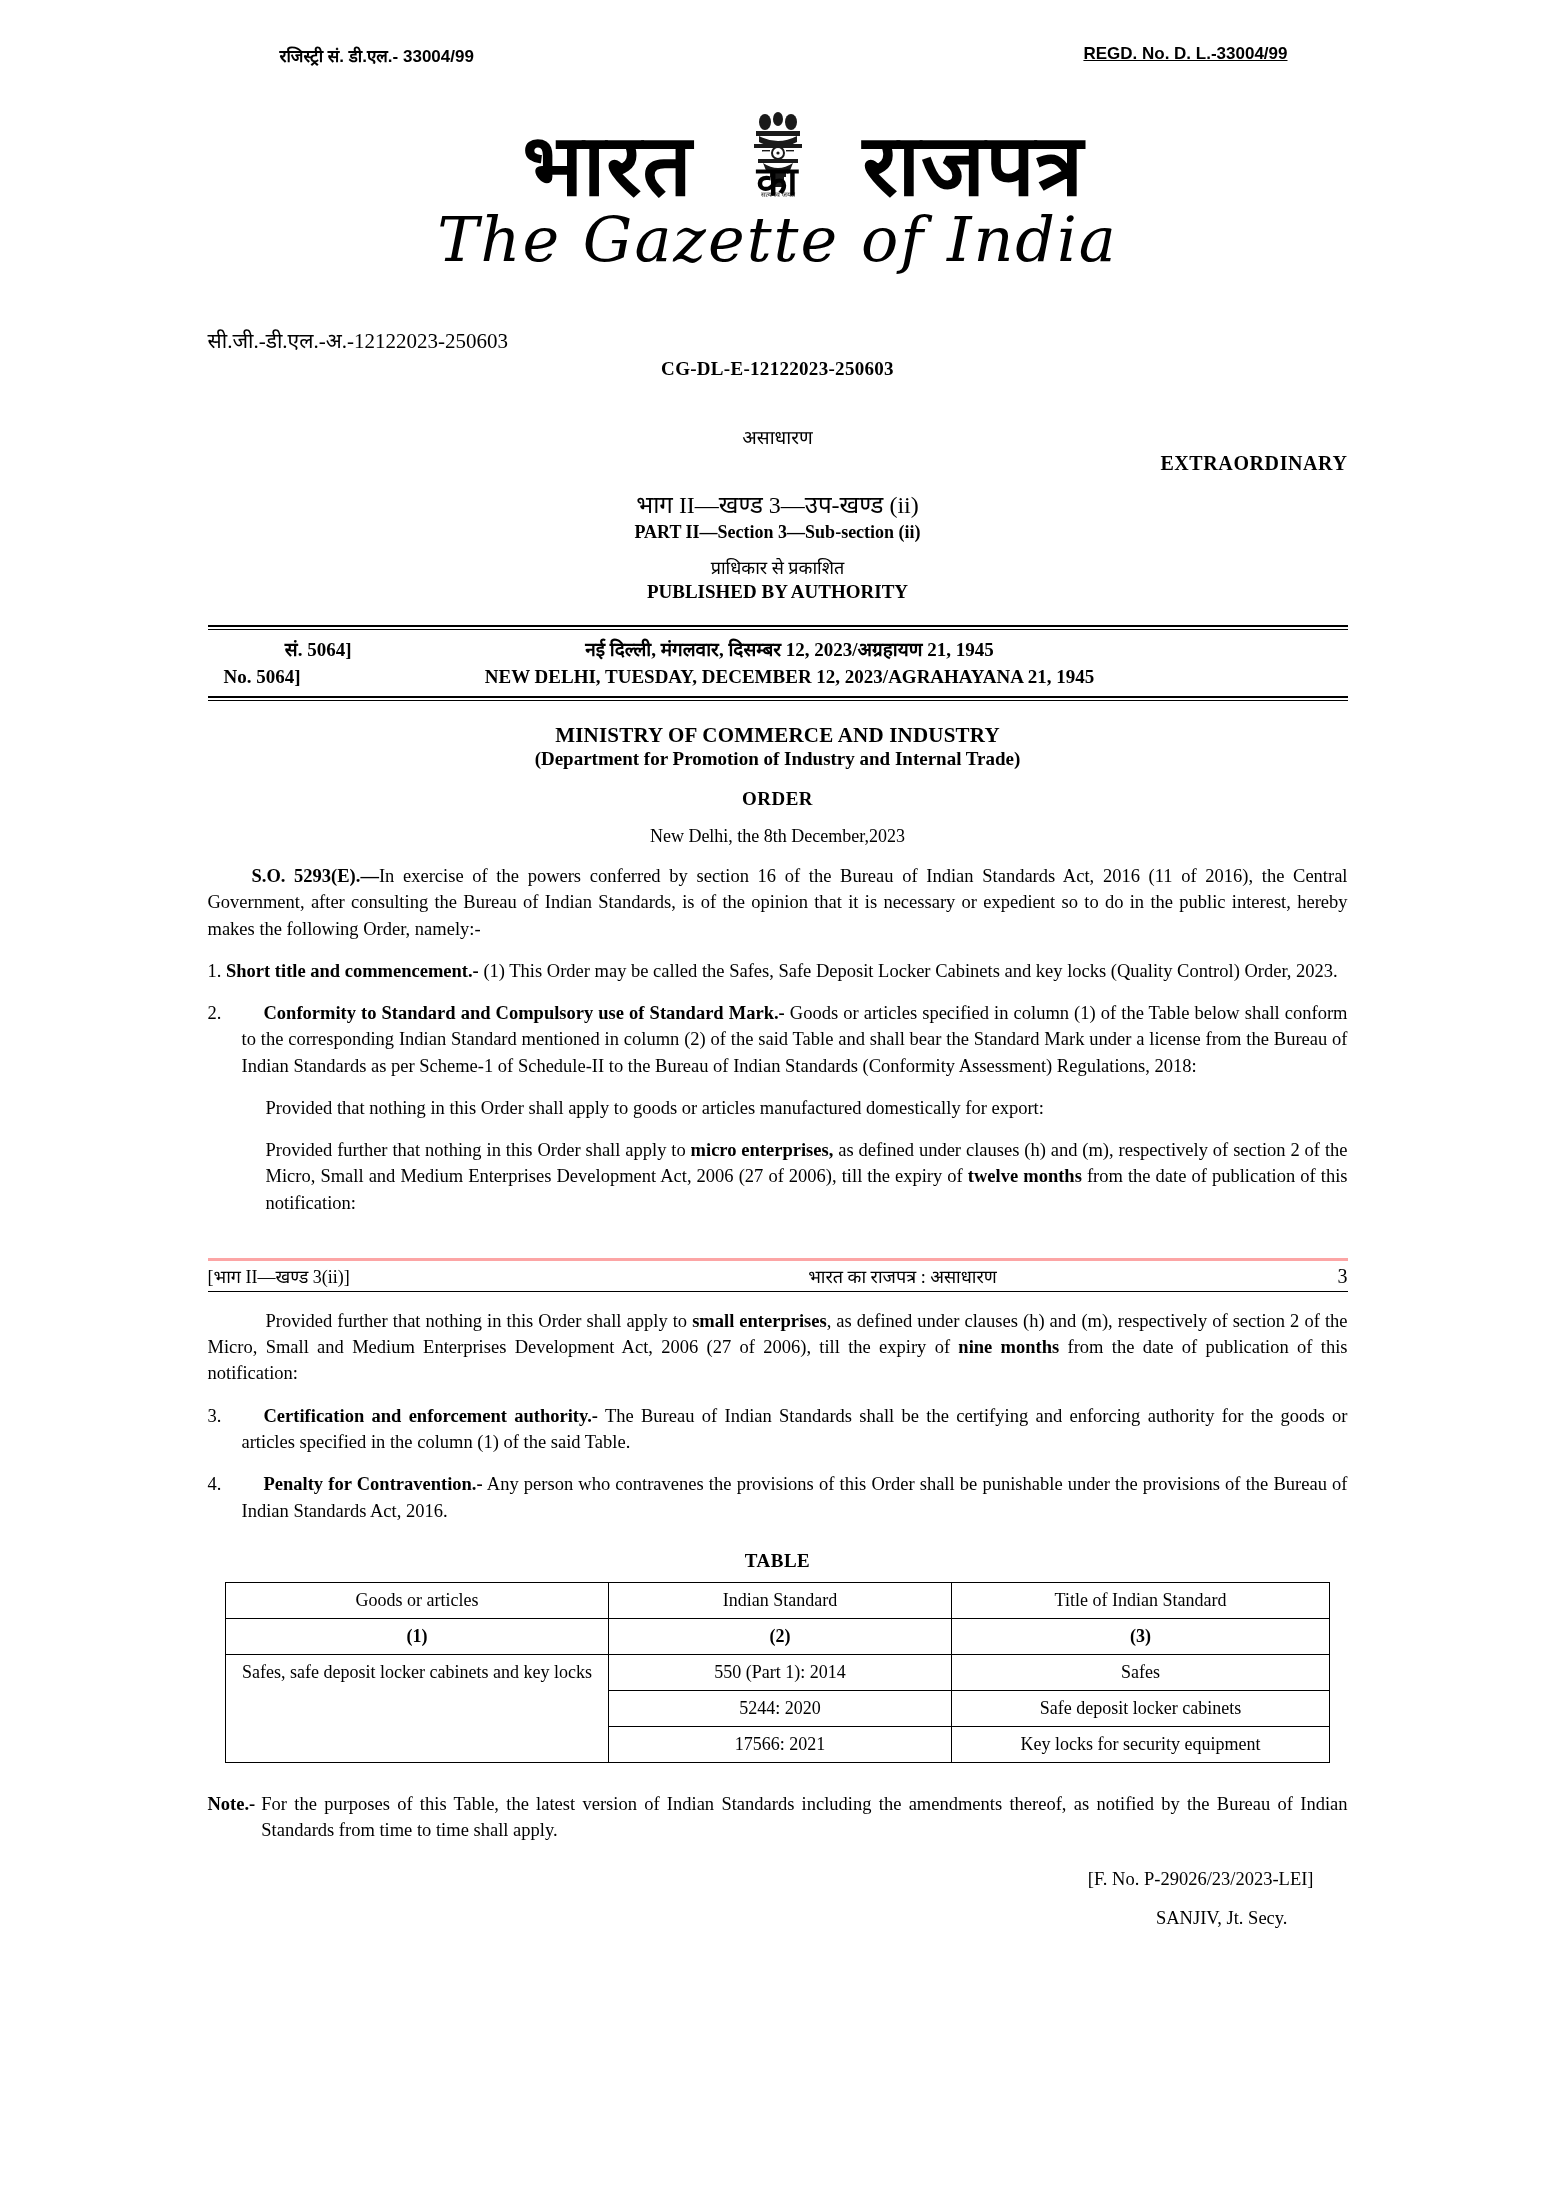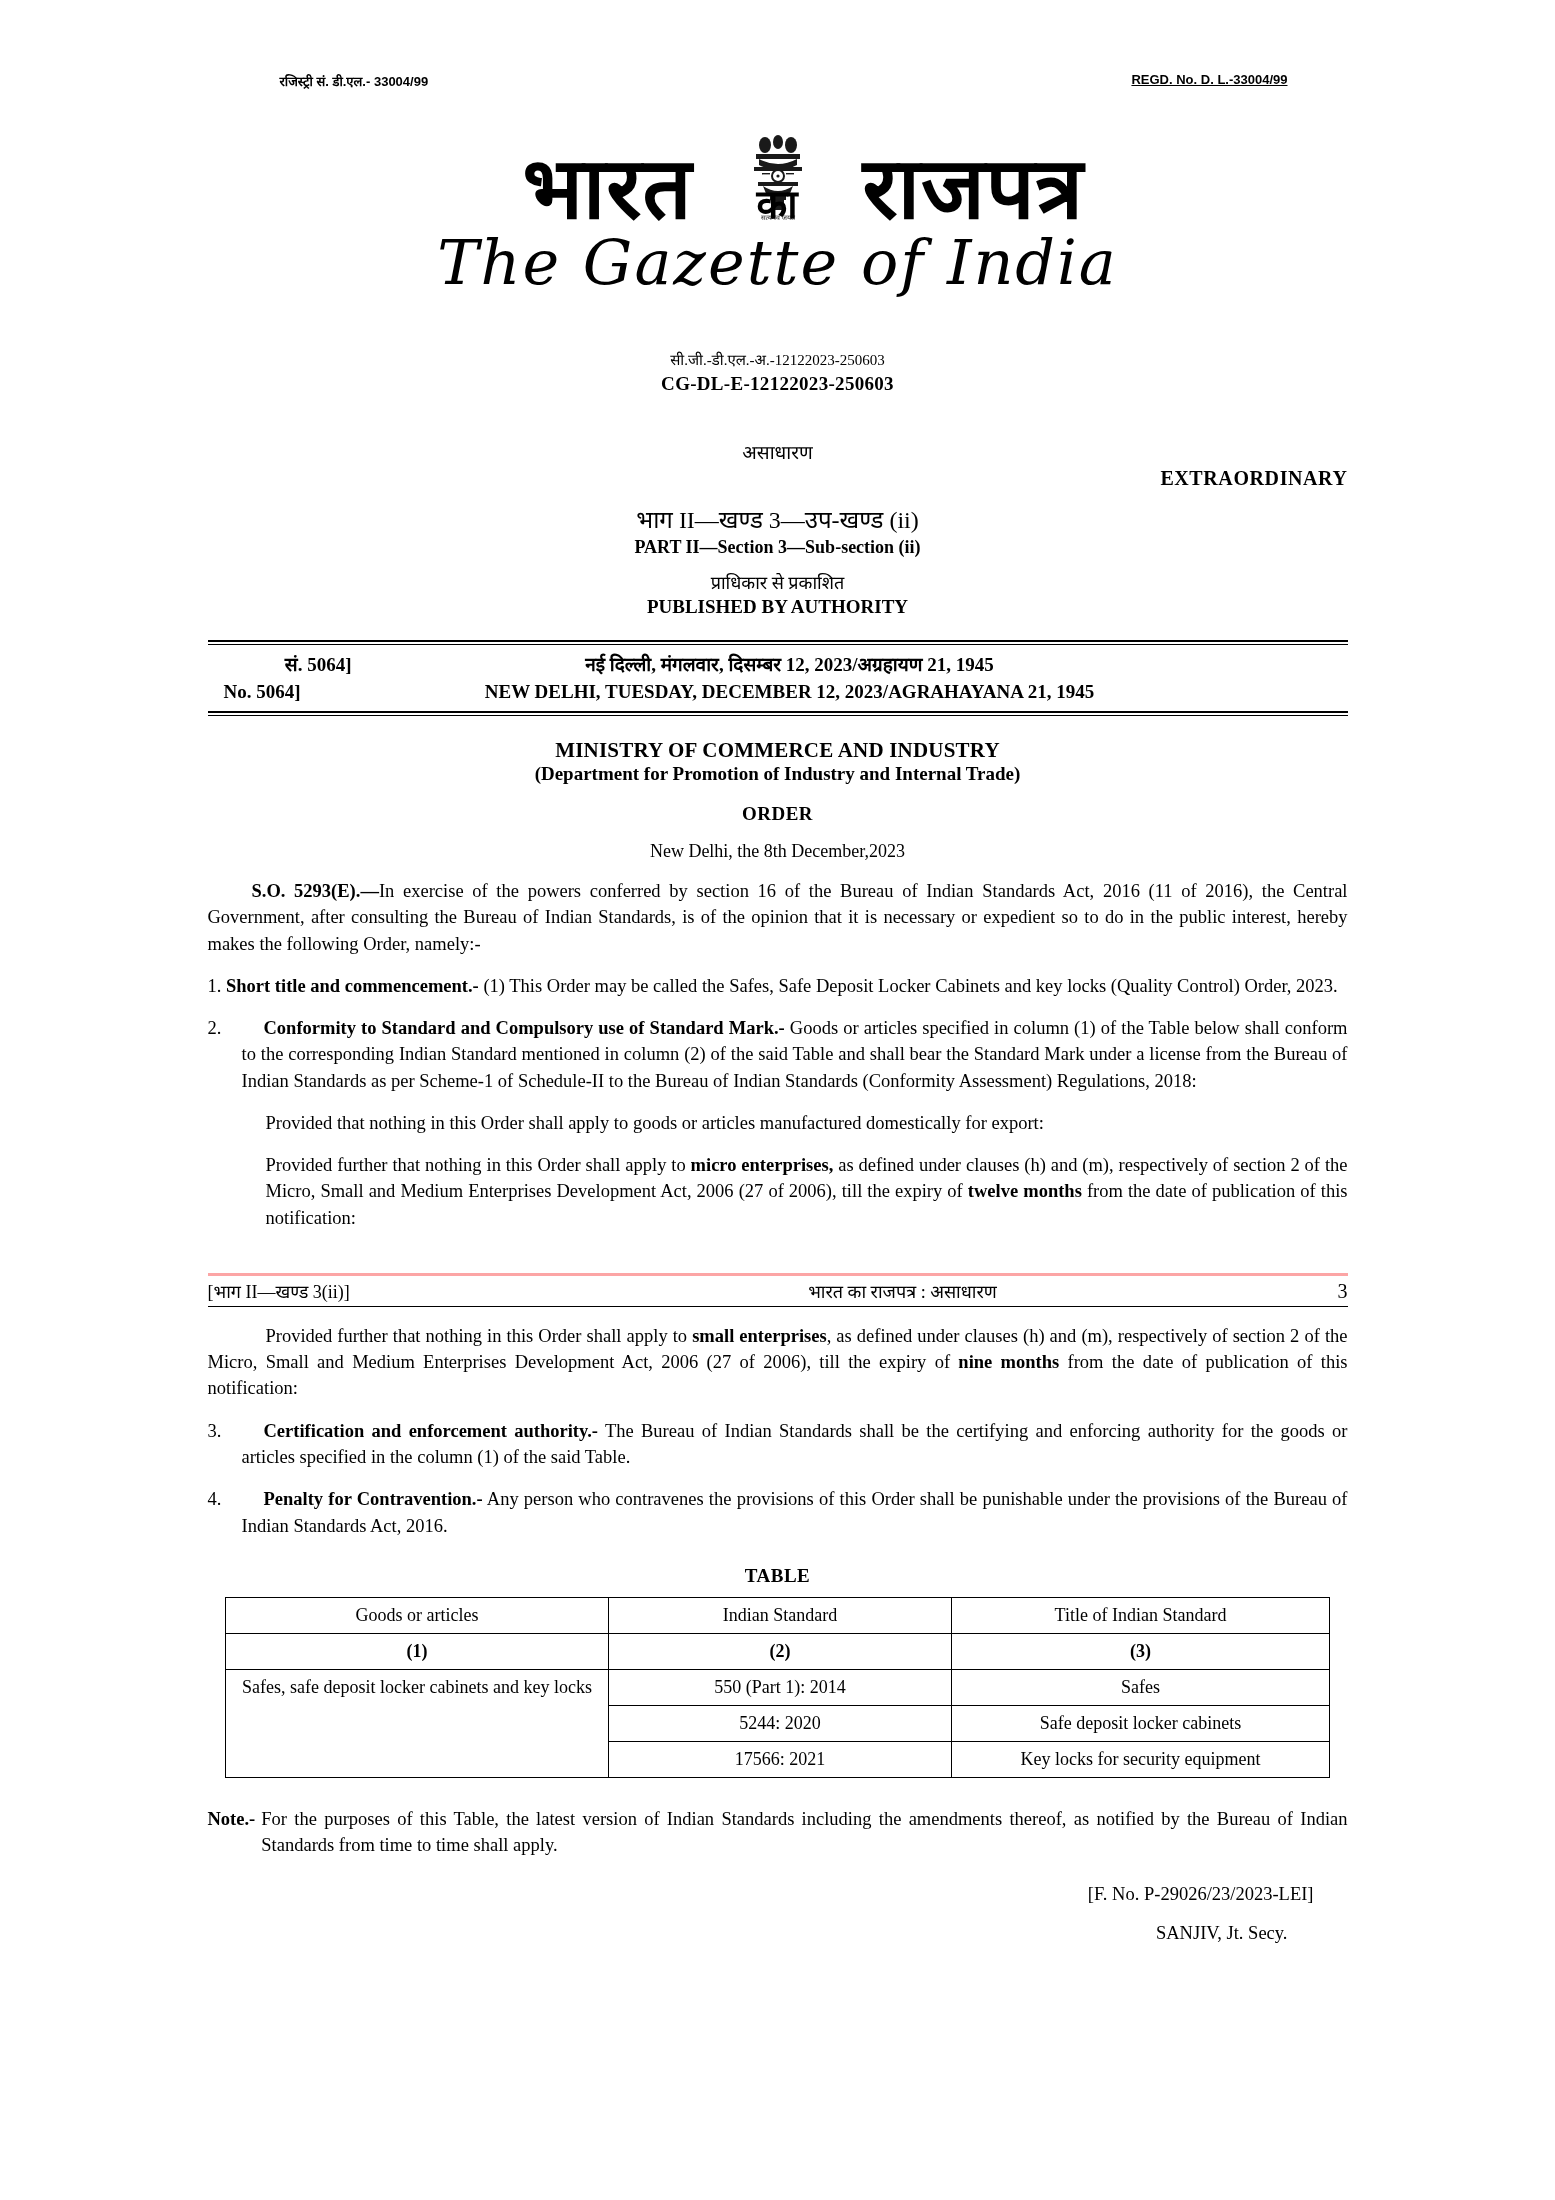--- a/index.html
+++ b/index.html
@@ -25,26 +25,25 @@
     margin: 0 auto;
     width: 1140px;
     padding-top: 44px;
   }
 
   
   .regd-row {
     display: flex;
     justify-content: space-between;
     align-items: flex-start;
-    font-size: 13px;
+    font-size: 17px;
     font-weight: bold;
     font-family: "Liberation Sans", sans-serif;
     padding: 0 60px 0 72px;
     box-sizing: border-box;
-    margin-top: 28px;
   }
   .regd-left { letter-spacing: 0px; }
   .regd-right { text-decoration: underline; }
 
   
   .masthead {
     margin-top: 34px;
     text-align: center;
     position: relative;
   }
@@ -79,23 +78,22 @@
   .masthead-eng {
     font-family: "DejaVu Serif", serif;
     font-style: italic;
     font-size: 62px;
     letter-spacing: 2px;
     margin-top: -6px;
     font-weight: normal;
   }
 
   .cg-line-hi {
-    text-align: center;
     margin-top: 50px;
-    font-size: 15px;
+    font-size: 21px;
     font-family: "Liberation Serif", serif;
   }
   .cg-line-en {
     text-align: center;
     font-size: 19px;
     font-weight: bold;
     margin-top: 4px;
     letter-spacing: 0.3px;
   }
 

